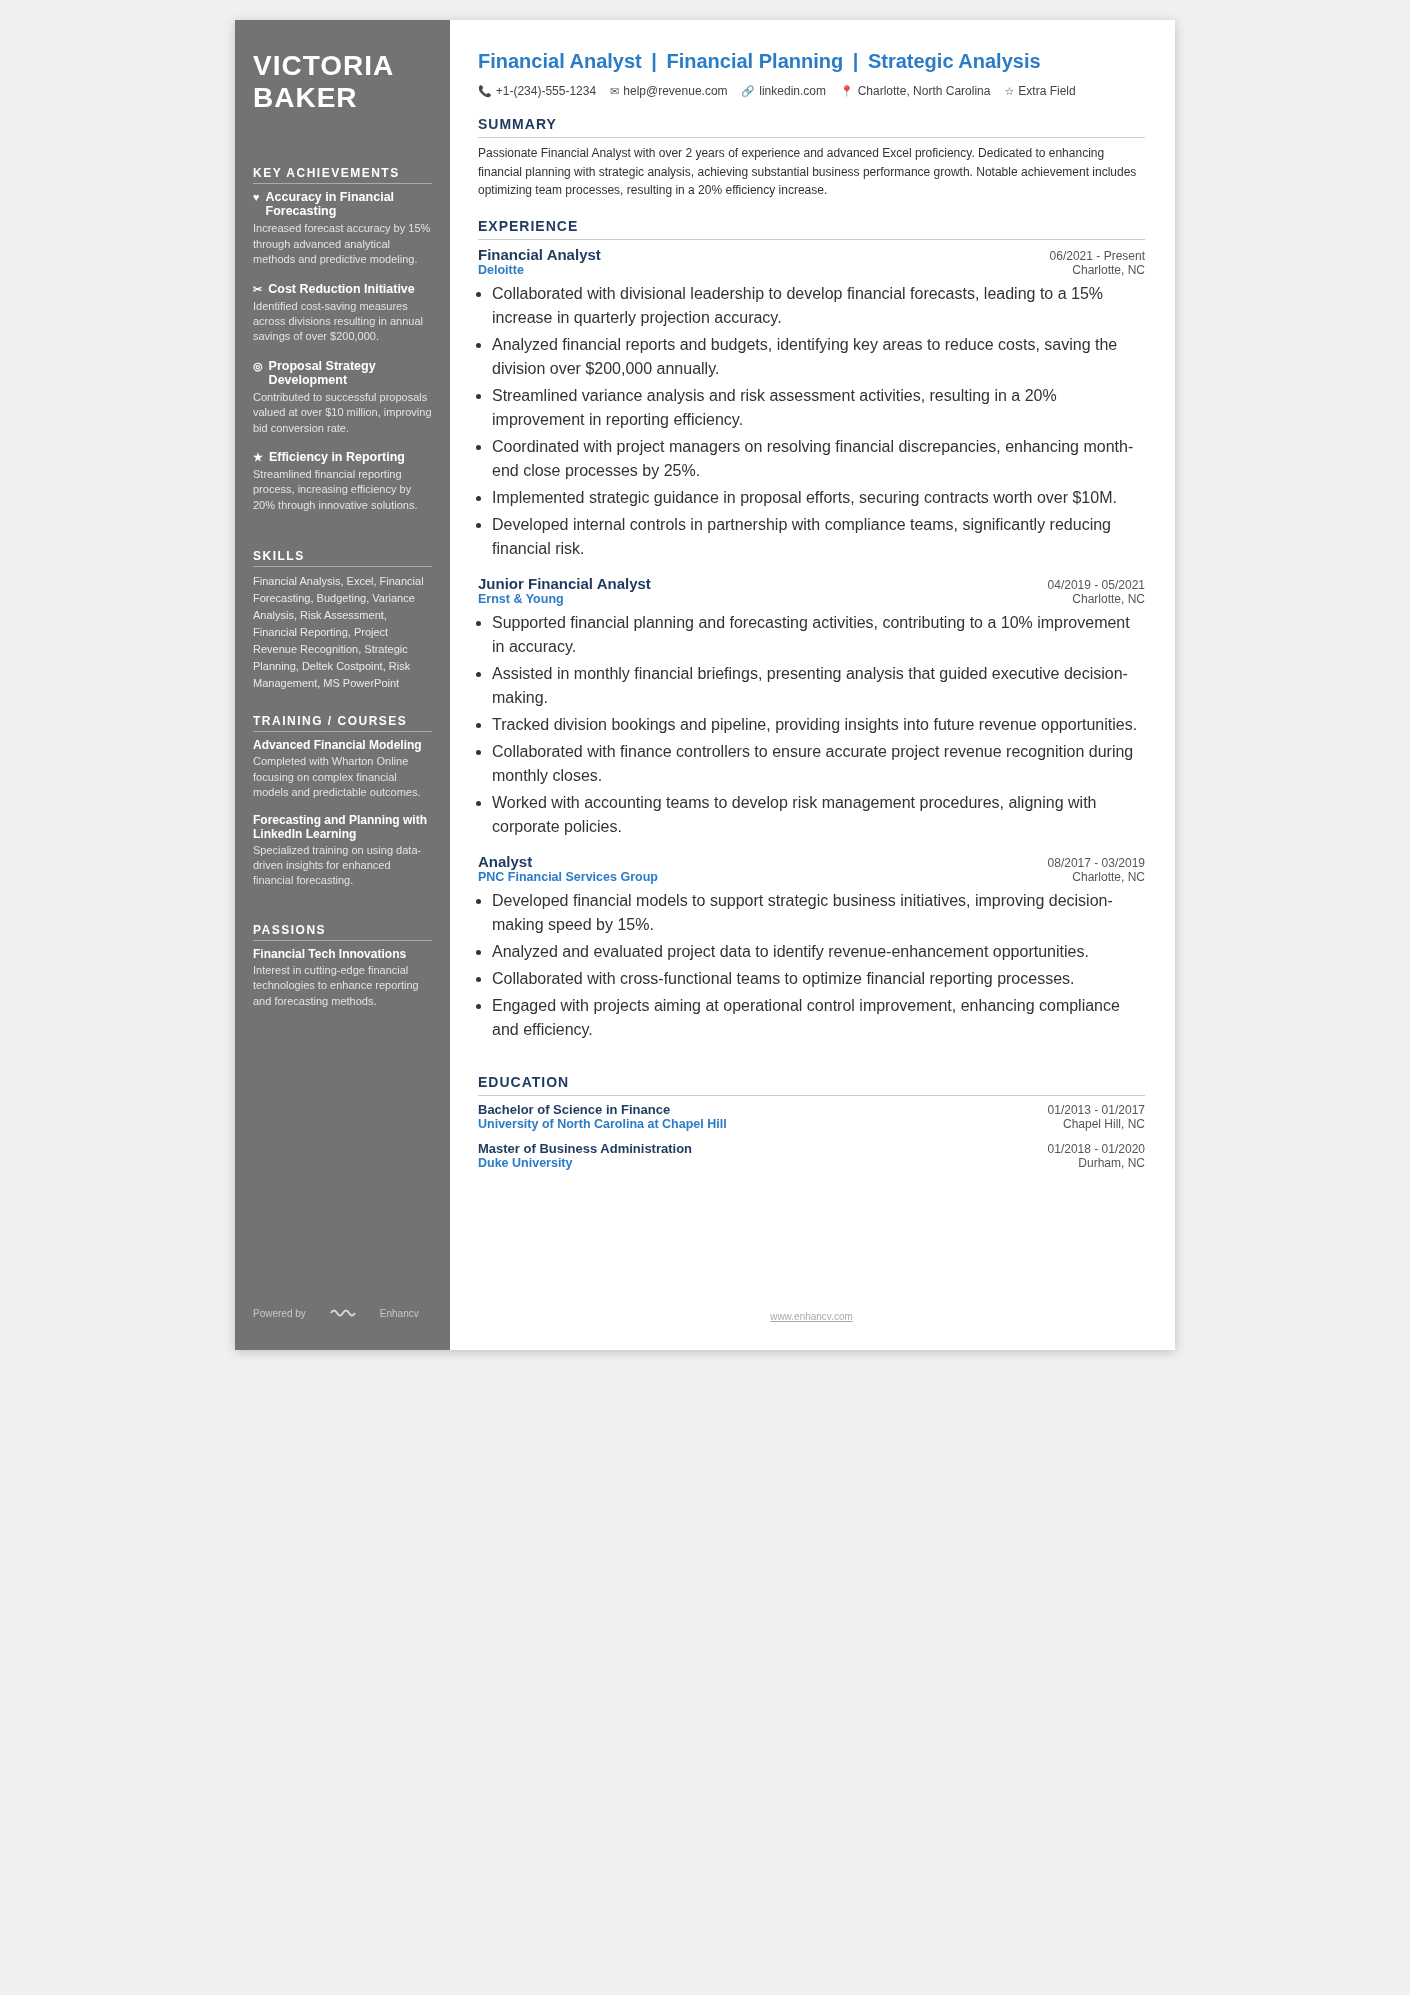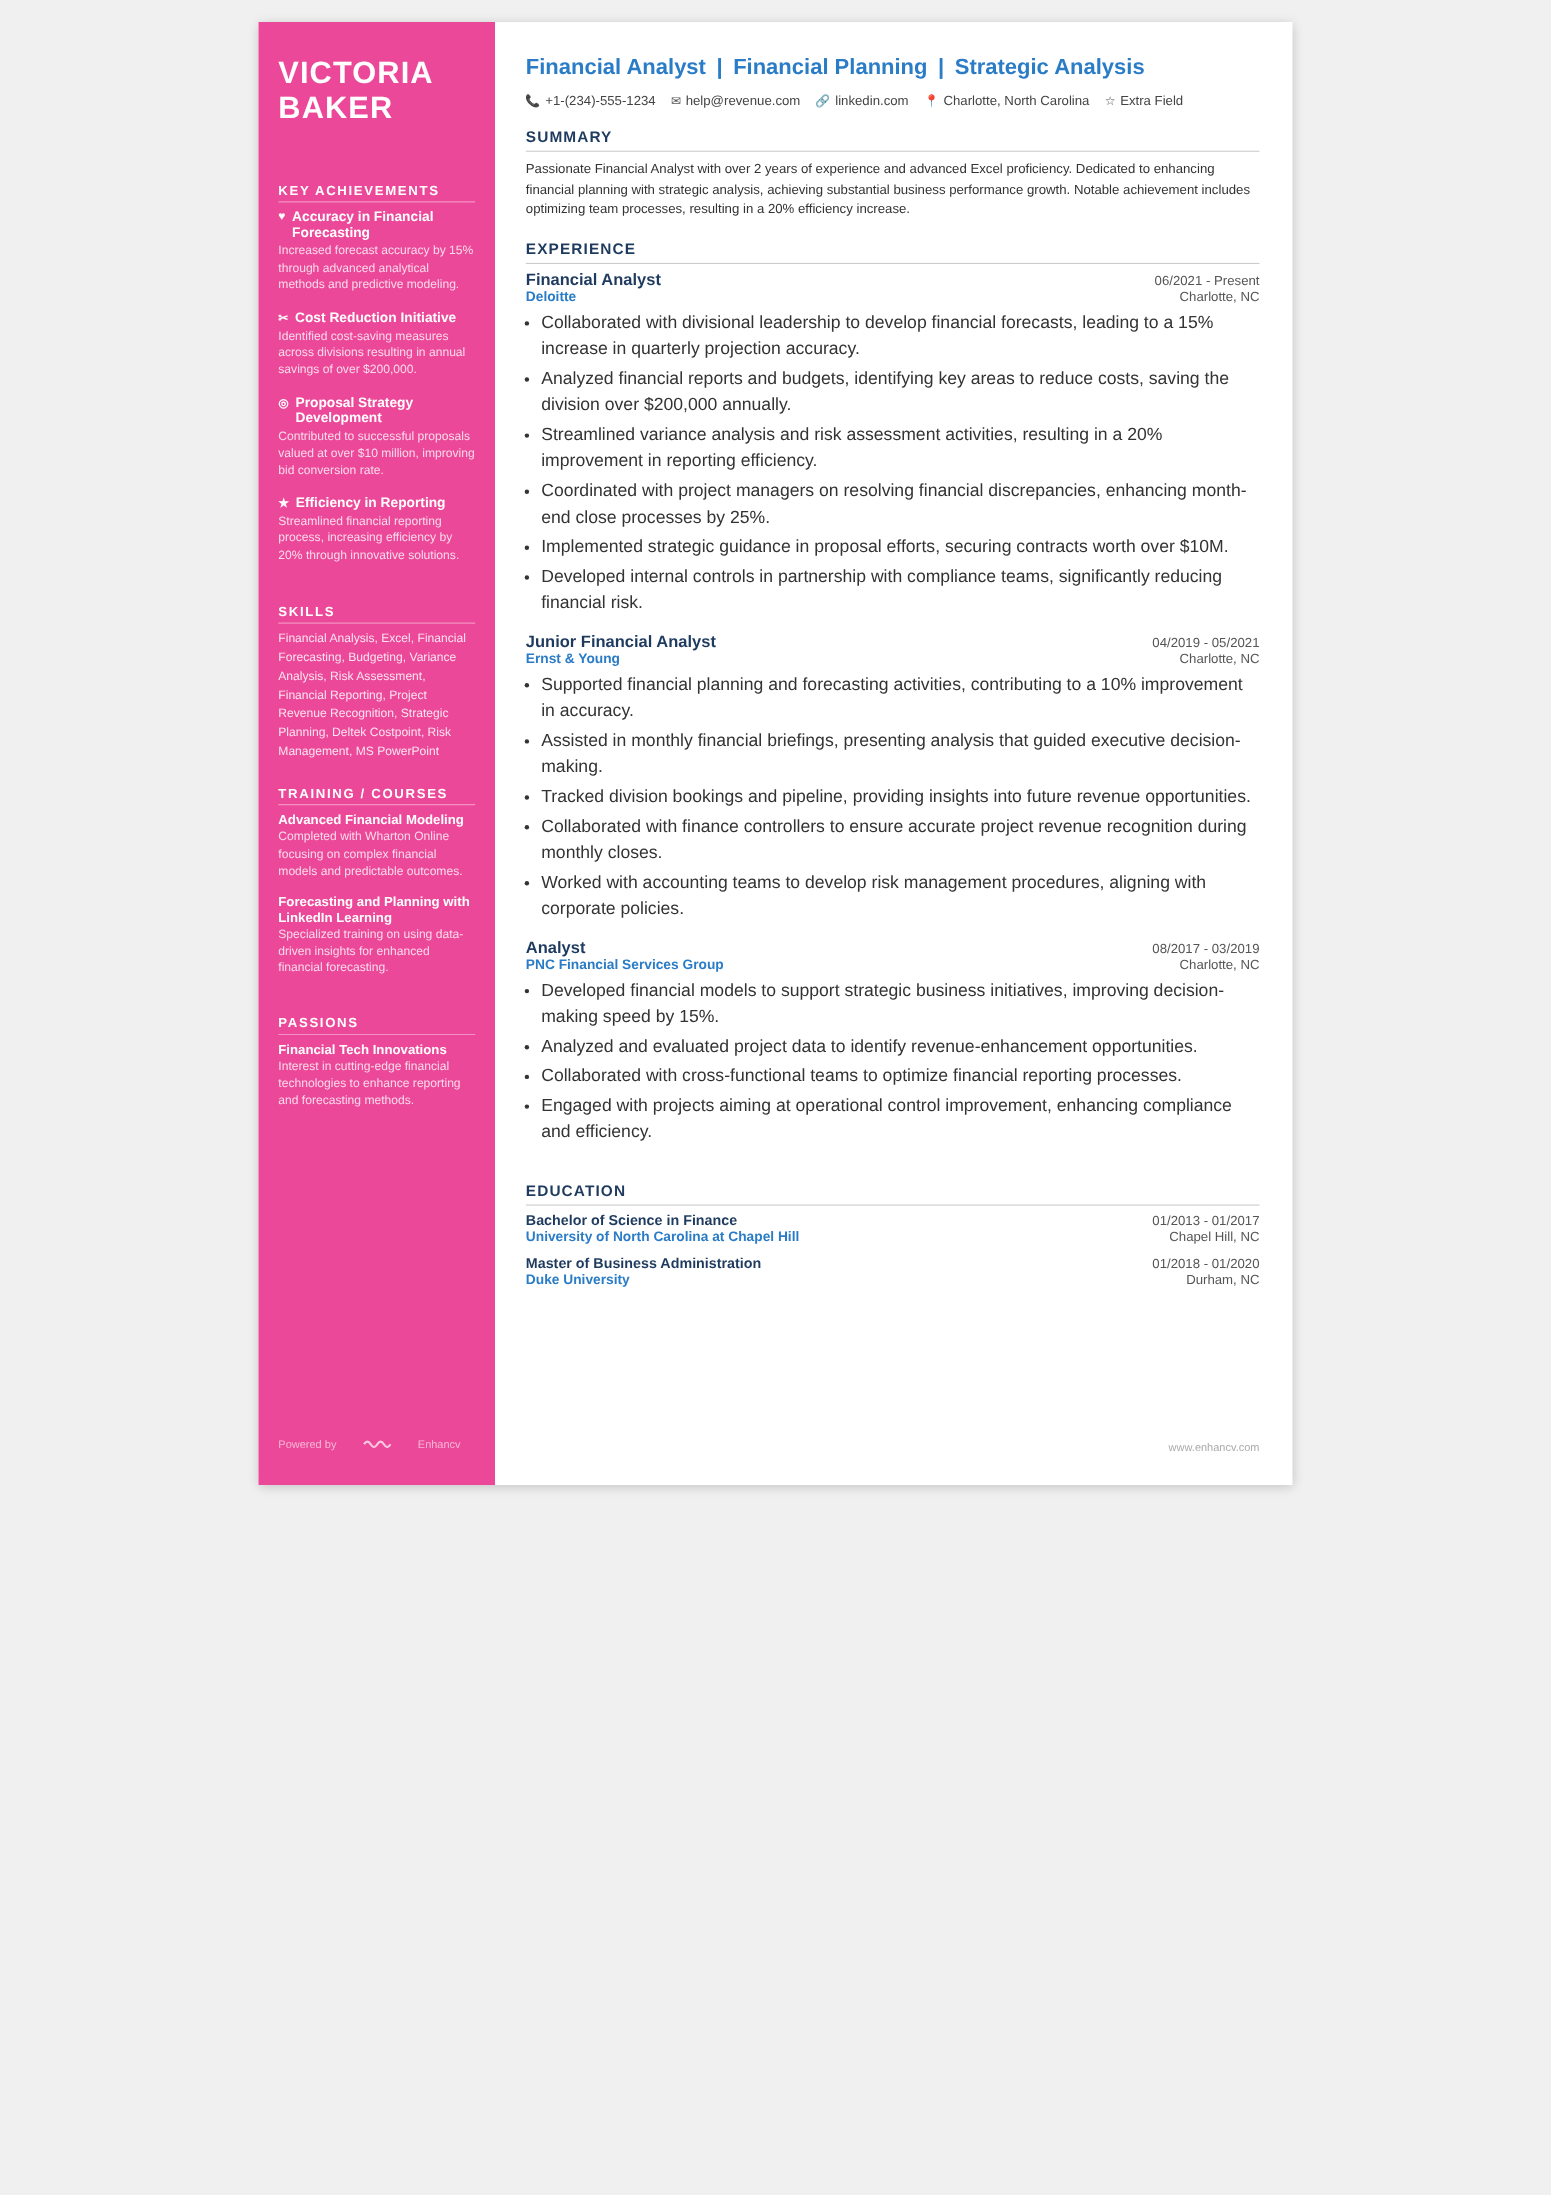--- a/index.html
+++ b/index.html
@@ -15,21 +15,21 @@
       min-height: 1330px;
       display: flex;
       background: white;
       box-shadow: 0 2px 10px rgba(0,0,0,0.2);
     }
 
     
     .sidebar {
       width: 215px;
       min-width: 215px;
-      background: #ec4899;
+      background: #737373;
       color: white;
       padding: 30px 18px 30px 18px;
       display: flex;
       flex-direction: column;
     }
     .sidebar-name {
       font-size: 28px;
       font-weight: 900;
       line-height: 1.15;
       color: white;
@@ -229,21 +229,22 @@
     }
     .edu-location {
       font-size: 12px;
       color: #555;
     }
     .main-footer {
       margin-top: auto;
       padding-top: 15px;
       font-size: 10px;
       color: #aaa;
-      text-align: right;
+      text-align: center;
+      text-decoration: underline;
     }
     .pipe-sep { color: #2a7cc7; margin: 0 4px; }
   </style>
 </head>
 <body>
 
 <div class="resume">
 
   <div class="sidebar">
     <div class="sidebar-name">VICTORIA<br>BAKER</div>

